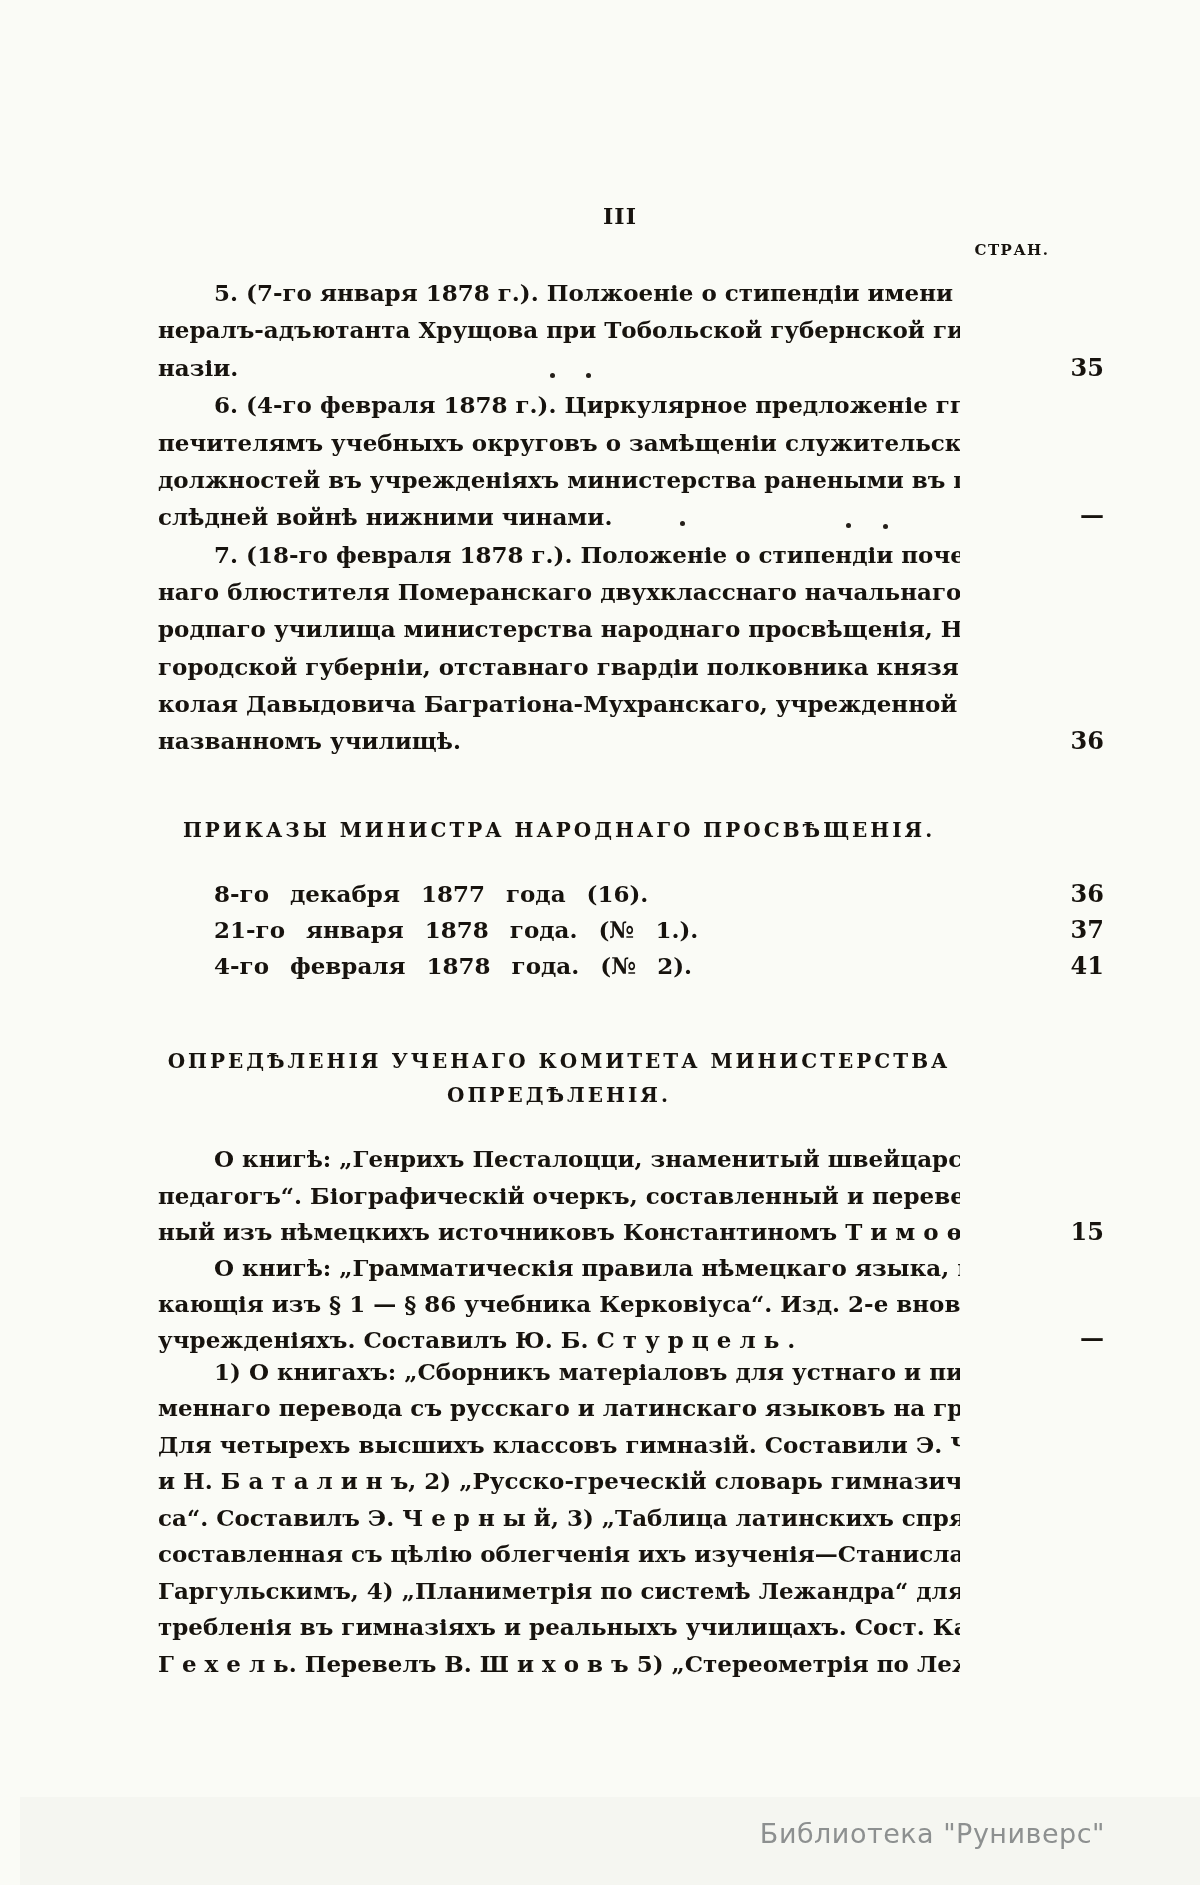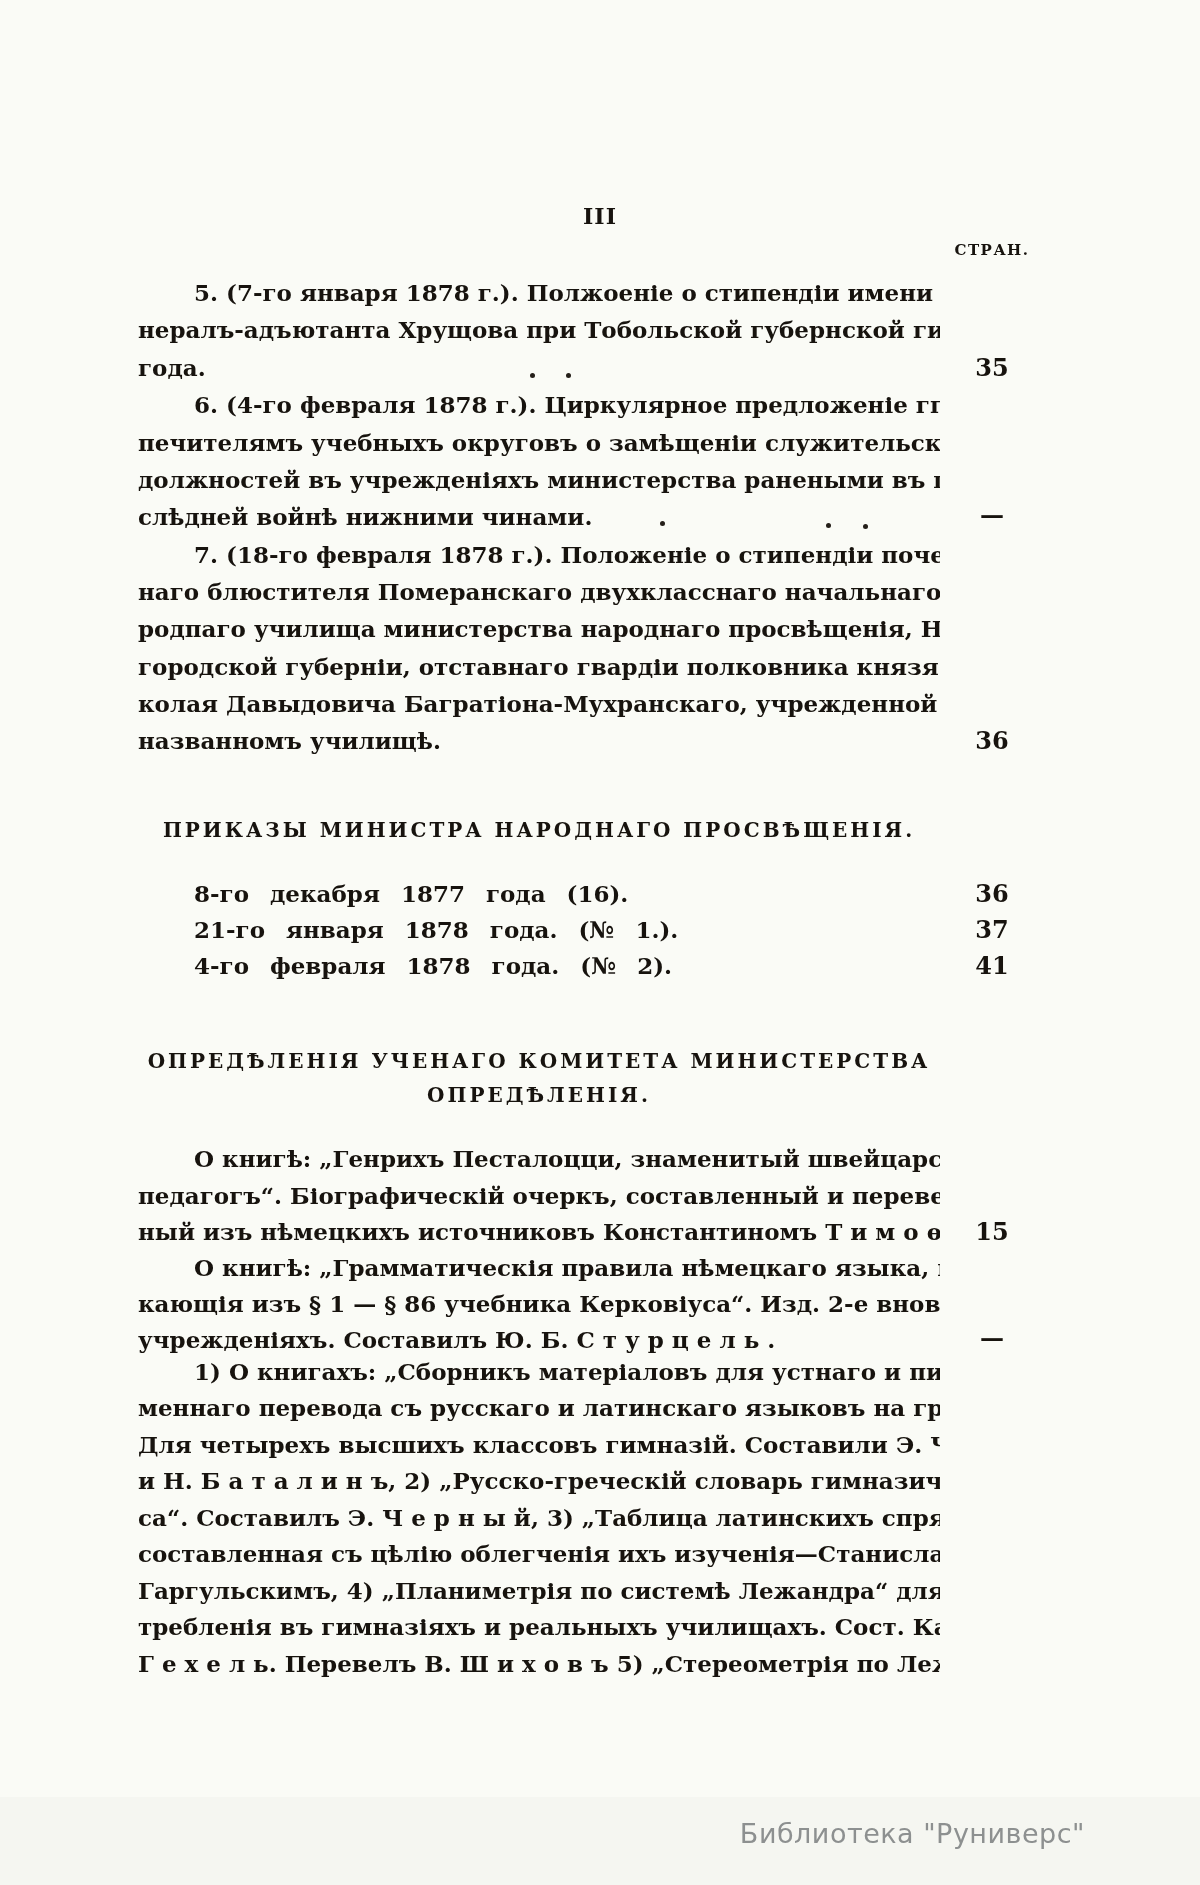--- a/index.html
+++ b/index.html
@@ -4,21 +4,21 @@
 <style>
   html,body{margin:0;padding:0;}
   body{
     width:1200px;height:1885px;
     background:#fafbf6;
     position:relative;
     font-family:"DejaVu Serif", serif;
     color:#17130e;
     overflow:hidden;
   }
-  #page{position:absolute;inset:0;}
+  #page{position:absolute;inset:0;margin-left:20px;}
   .folio{
     position:absolute;top:203px;left:0;width:1200px;
     text-align:center;font-weight:bold;font-size:22px;letter-spacing:1px;
   }
   .stran{
     position:absolute;top:241px;left:932px;width:120px;
     text-align:center;font-weight:bold;font-size:15px;letter-spacing:1.5px;
   }
   .line{
     position:absolute;left:138px;width:802px;height:34px;line-height:32px;
@@ -27,22 +27,22 @@
     overflow:hidden;white-space:nowrap;
   }
   .line.indent{padding-left:56px;width:746px;}
   .line.short{text-align-last:auto;white-space:normal;}
   .line.spread{text-align-last:auto;white-space:normal;word-spacing:13px;padding-left:56px;width:746px;}
   .line.heading{
     text-align:center;text-align-last:center;white-space:normal;
     font-size:20px;letter-spacing:3px;line-height:30px;
   }
   .pn{
-    position:absolute;left:932px;width:120px;height:34px;line-height:32px;
-    text-align:center;font-weight:bold;font-size:24px;
+    position:absolute;left:964px;width:120px;height:34px;line-height:32px;
+    text-align:right;font-weight:bold;font-size:24px;
   }
   .dot{
     position:absolute;width:5px;height:5px;border-radius:50%;
     background:#241f19;
   }
   .footer{
     position:absolute;top:1818px;left:0;width:1085px;
     text-align:right;
     font-family:"DejaVu Sans", sans-serif;
     font-size:27px;color:#8d9090;letter-spacing:0.5px;
@@ -60,21 +60,21 @@
   <div class="bottom-band"></div>
 
   <div class="folio">III</div>
 
   <div class="stran">СТРАН.</div>
 
   <div>
 
   <div class="line indent" style="top: 277px;">5. (7-го января 1878 г.). Полжоеніе о стипендіи имени ге-</div>
       <div class="line" style="top: 314px;">нералъ-адъютанта Хрущова при Тобольской губернской гим-</div>
-      <div class="line short" style="top: 352px;">года.</div>
+      <div class="line short" style="top: 352px;">назіи.</div>
       <div class="line indent" style="top: 389px;">6. (4-го февраля 1878 г.). Циркулярное предложеніе гг. по-</div>
       <div class="line" style="top: 427px;">печителямъ учебныхъ округовъ о замѣщеніи служительскихъ</div>
       <div class="line" style="top: 464px;">должностей въ учрежденіяхъ министерства ранеными въ по-</div>
       <div class="line short" style="top: 501px;">слѣдней войнѣ нижними чинами.</div>
       <div class="line indent" style="top: 539px;">7. (18-го февраля 1878 г.). Положеніе о стипендіи почет-</div>
       <div class="line" style="top: 576px;">наго блюстителя Померанскаго двухкласснаго начальнаго на-</div>
       <div class="line" style="top: 613px;">родпаго училища министерства народнаго просвѣщенія, Нов-</div>
       <div class="line" style="top: 651px;">городской губерніи, отставнаго гвардіи полковника князя Ни-</div>
       <div class="line" style="top: 688px;">колая Давыдовича Багратіона-Мухранскаго, учрежденной при</div>
       <div class="line short" style="top: 725px;">названномъ училищѣ.</div>

